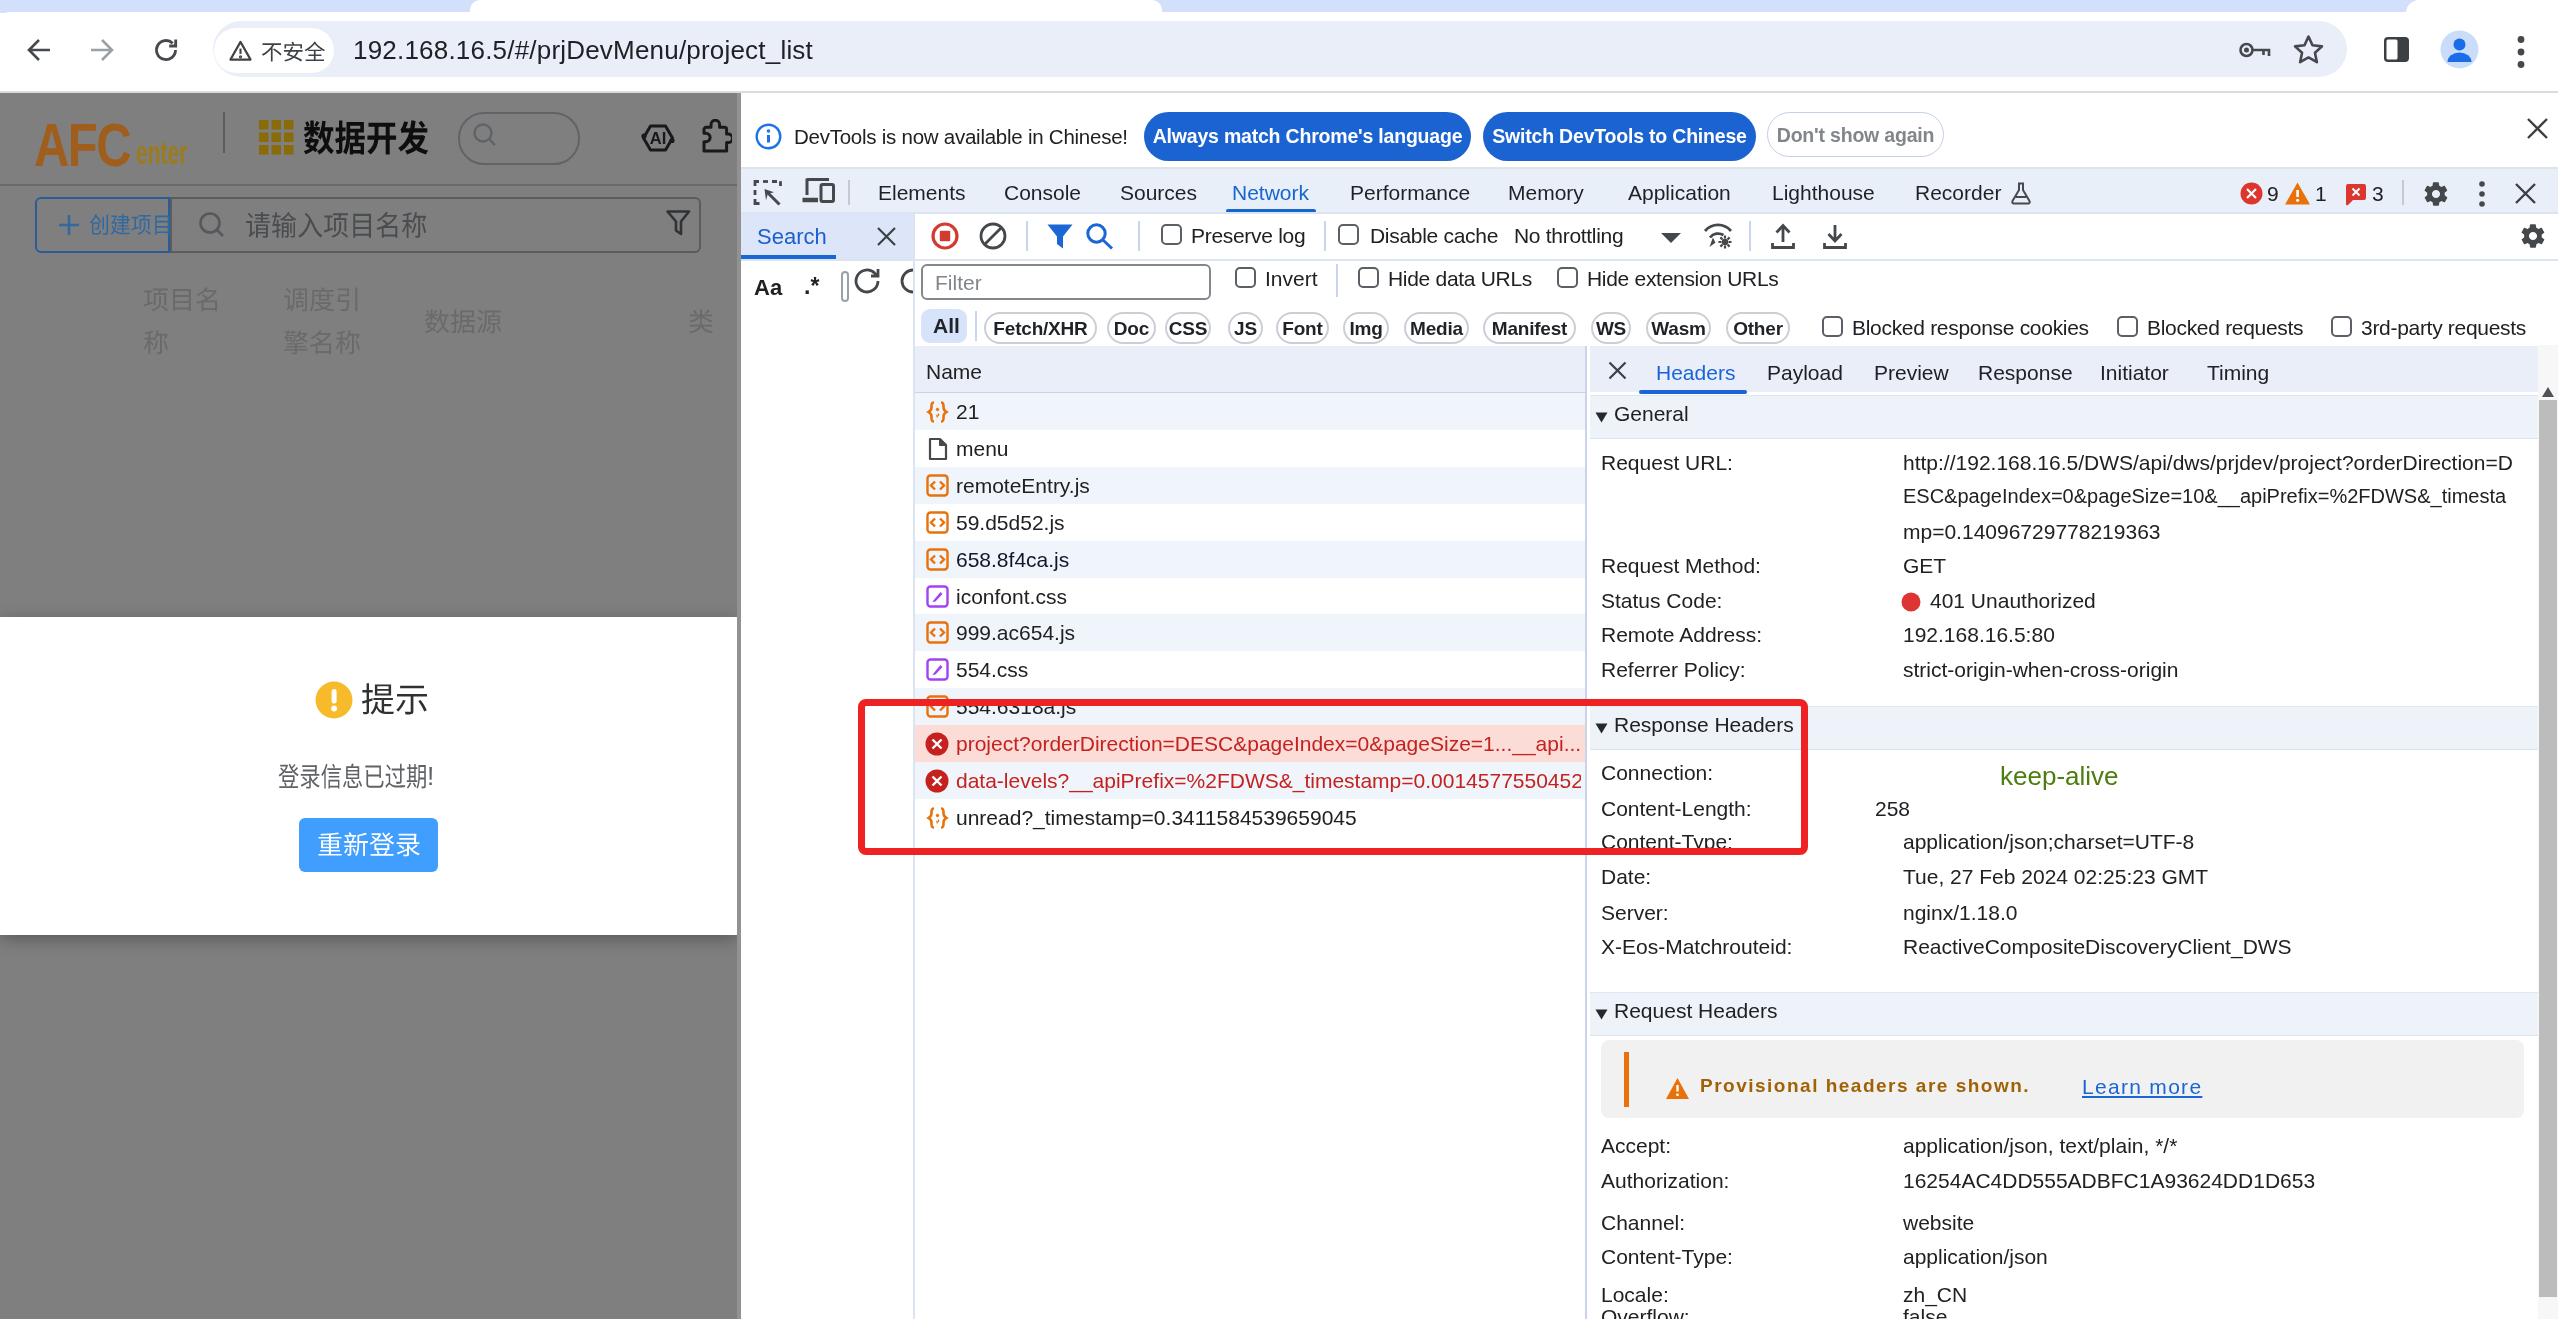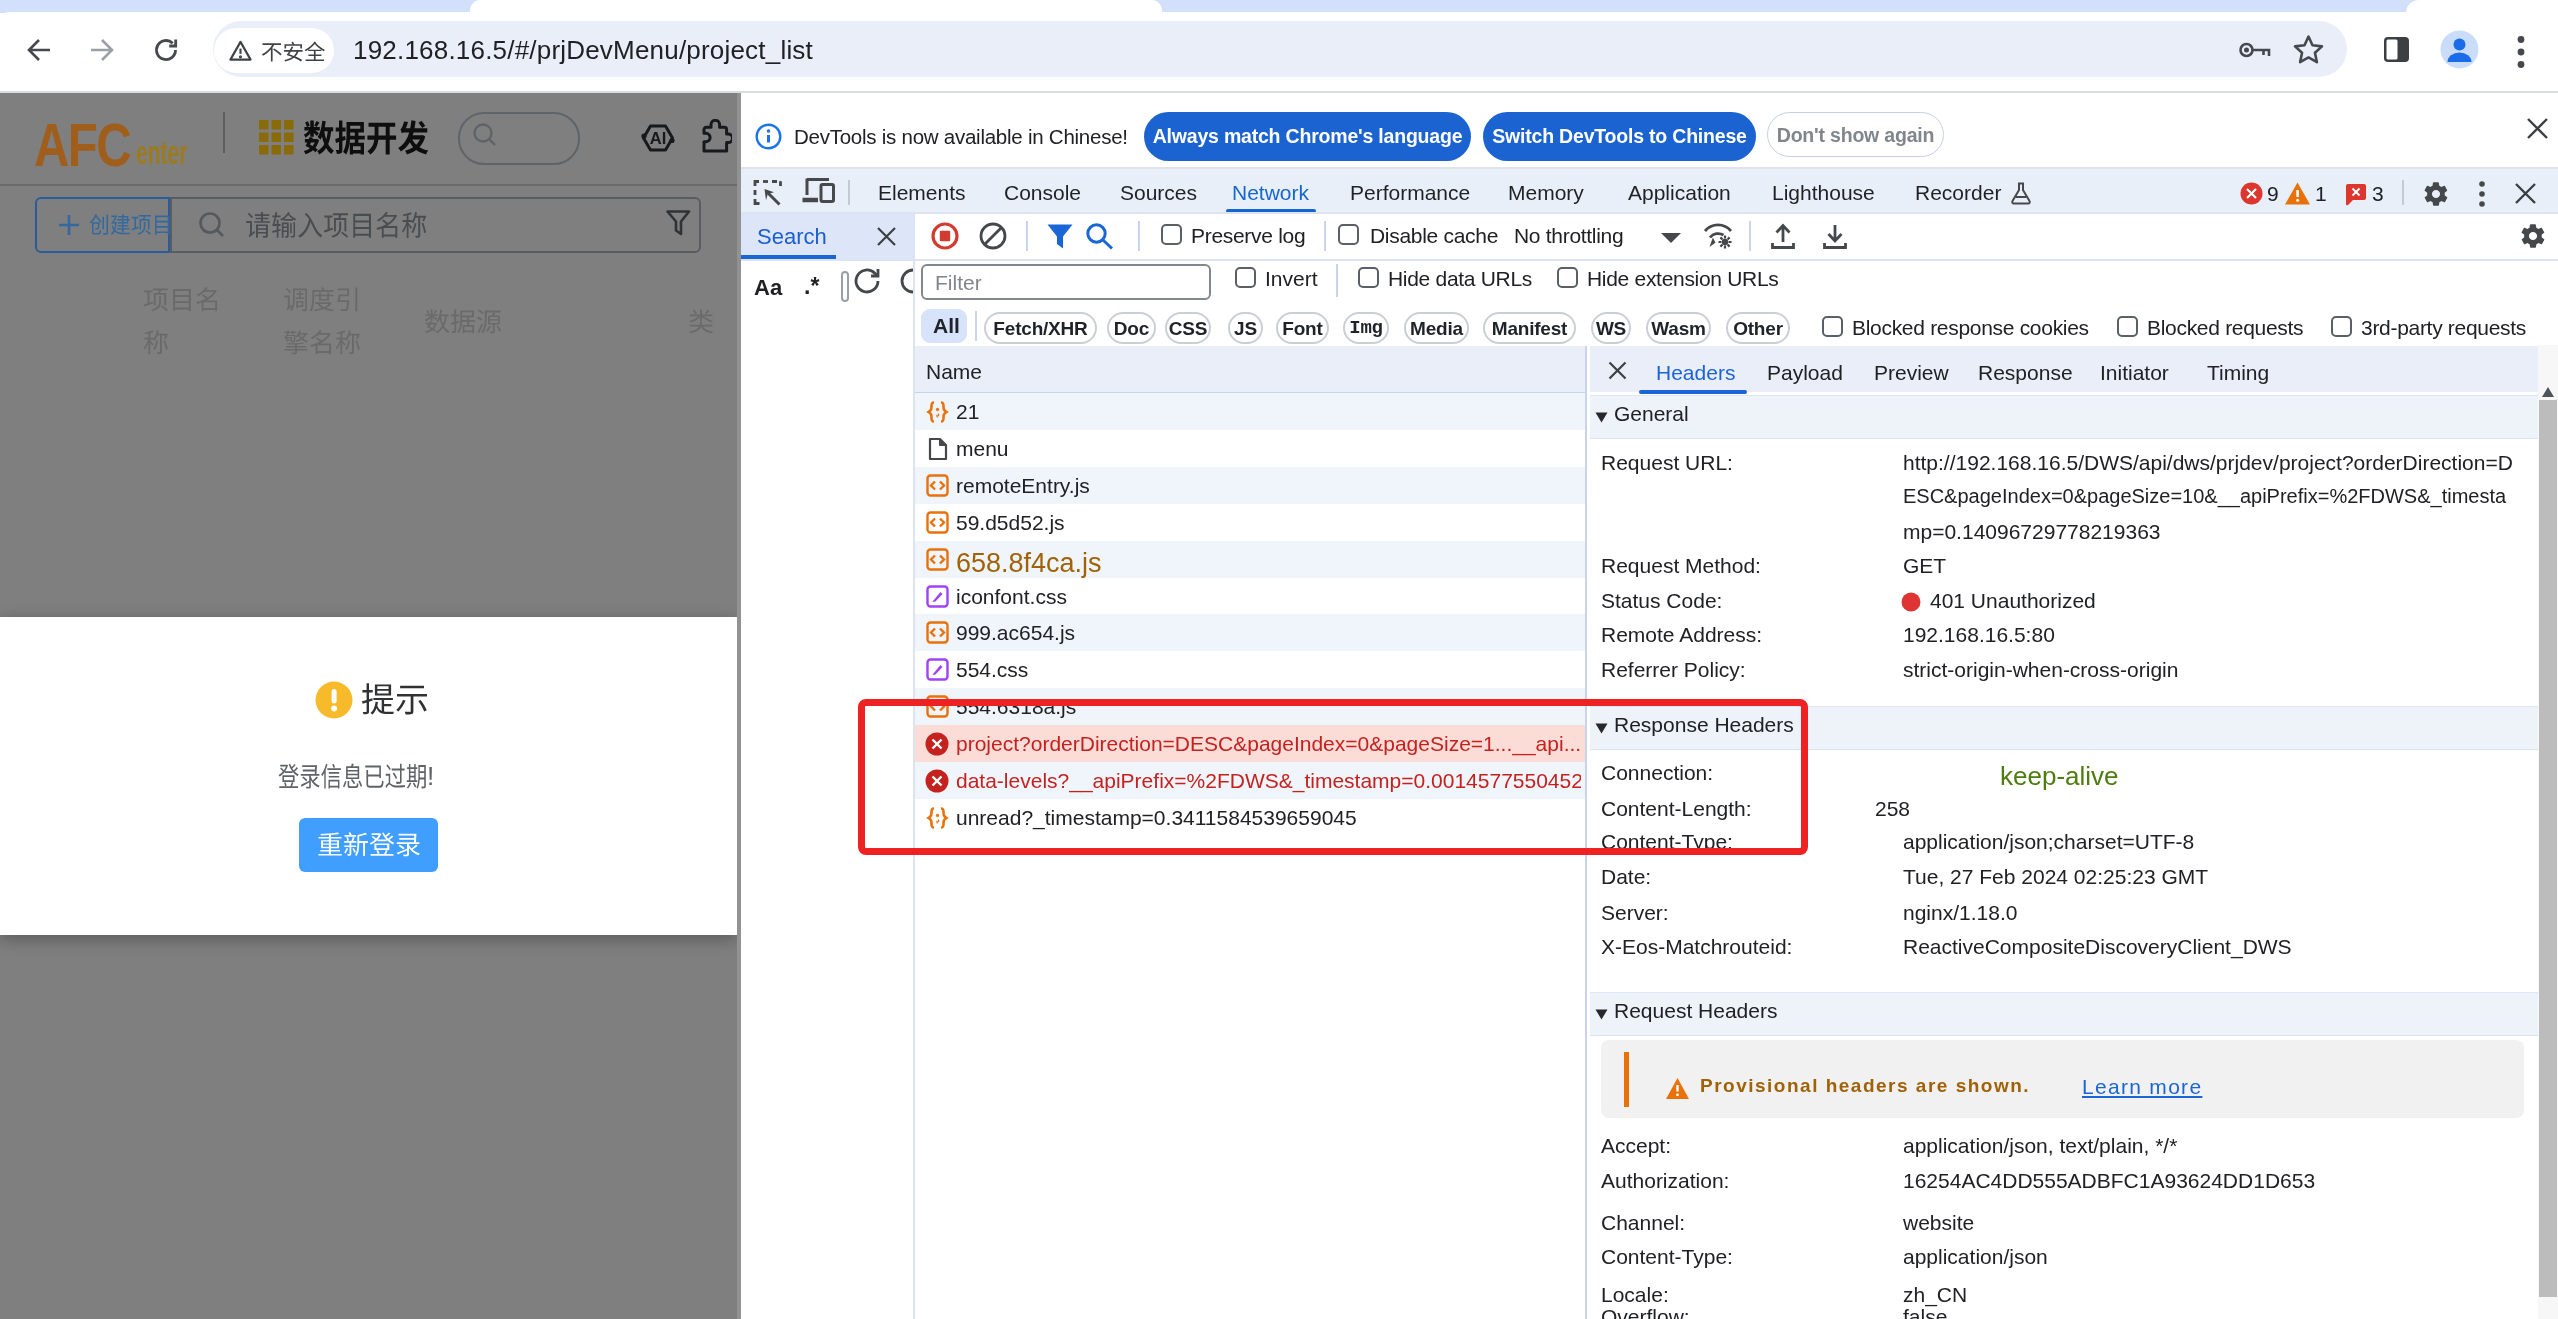--- a/index.html
+++ b/index.html
@@ -295,21 +295,21 @@
 <div style="position:absolute;left:1557px;top:267px;width:21px;height:21px;border:2.4px solid #5b5f66;border-radius:5px;box-sizing:border-box"></div>
 <span class="t" style="left:1587px;top:267px;font-size:21px;letter-spacing:-0.3px;color:#202124">Hide extension URLs</span>
 <div style="position:absolute;left:921px;top:309px;width:46px;height:34px;background:#d7e3fb;border-radius:9px"></div>
 <span class="t" style="left:933px;top:314px;font-size:21px;font-weight:bold;color:#20232a">All</span>
 <div style="position:absolute;left:975px;top:311px;width:2px;height:30px;background:#c9d5ec"></div>
 <div style="position:absolute;left:984px;top:312px;width:113px;height:32px;border:2px solid #ccced6;border-radius:16px;box-sizing:border-box;text-align:center;font-size:19px;letter-spacing:-0.2px;font-weight:bold;color:#1f2328;font-family:'Liberation Sans',sans-serif;line-height:29px">Fetch/XHR</div>
 <div style="position:absolute;left:1107px;top:312px;width:49px;height:32px;border:2px solid #ccced6;border-radius:16px;box-sizing:border-box;text-align:center;font-size:19px;letter-spacing:-0.2px;font-weight:bold;color:#1f2328;font-family:'Liberation Sans',sans-serif;line-height:29px">Doc</div>
 <div style="position:absolute;left:1165px;top:312px;width:46px;height:32px;border:2px solid #ccced6;border-radius:16px;box-sizing:border-box;text-align:center;font-size:19px;letter-spacing:-0.2px;font-weight:bold;color:#1f2328;font-family:'Liberation Sans',sans-serif;line-height:29px">CSS</div>
 <div style="position:absolute;left:1228px;top:312px;width:35px;height:32px;border:2px solid #ccced6;border-radius:16px;box-sizing:border-box;text-align:center;font-size:19px;letter-spacing:-0.2px;font-weight:bold;color:#1f2328;font-family:'Liberation Sans',sans-serif;line-height:29px">JS</div>
 <div style="position:absolute;left:1276px;top:312px;width:53px;height:32px;border:2px solid #ccced6;border-radius:16px;box-sizing:border-box;text-align:center;font-size:19px;letter-spacing:-0.2px;font-weight:bold;color:#1f2328;font-family:Liberation Sans, sans-serif;line-height:29px">Font</div>
-<div style="position:absolute;left:1343px;top:312px;width:46px;height:32px;border:2px solid #ccced6;border-radius:16px;box-sizing:border-box;text-align:center;font-size:19px;letter-spacing:-0.2px;font-weight:bold;color:#1f2328;font-family:Liberation Mono, monospace;line-height:29px">Img</div>
+<div style="position:absolute;left:1343px;top:312px;width:46px;height:32px;border:2px solid #ccced6;border-radius:16px;box-sizing:border-box;text-align:center;font-size:19px;letter-spacing:-0.2px;font-weight:bold;color:#1f2328;font-family:Liberation Sans, sans-serif;line-height:29px">Img</div>
 <div style="position:absolute;left:1404px;top:312px;width:65px;height:32px;border:2px solid #ccced6;border-radius:16px;box-sizing:border-box;text-align:center;font-size:19px;letter-spacing:-0.2px;font-weight:bold;color:#1f2328;font-family:'Liberation Sans',sans-serif;line-height:29px">Media</div>
 <div style="position:absolute;left:1483px;top:312px;width:93px;height:32px;border:2px solid #ccced6;border-radius:16px;box-sizing:border-box;text-align:center;font-size:19px;letter-spacing:-0.2px;font-weight:bold;color:#1f2328;font-family:'Liberation Sans',sans-serif;line-height:29px">Manifest</div>
 <div style="position:absolute;left:1591px;top:312px;width:40px;height:32px;border:2px solid #ccced6;border-radius:16px;box-sizing:border-box;text-align:center;font-size:19px;letter-spacing:-0.2px;font-weight:bold;color:#1f2328;font-family:'Liberation Sans',sans-serif;line-height:29px">WS</div>
 <div style="position:absolute;left:1646px;top:312px;width:65px;height:32px;border:2px solid #ccced6;border-radius:16px;box-sizing:border-box;text-align:center;font-size:19px;letter-spacing:-0.2px;font-weight:bold;color:#1f2328;font-family:'Liberation Sans',sans-serif;line-height:29px">Wasm</div>
 <div style="position:absolute;left:1726px;top:312px;width:64px;height:32px;border:2px solid #ccced6;border-radius:16px;box-sizing:border-box;text-align:center;font-size:19px;letter-spacing:-0.2px;font-weight:bold;color:#1f2328;font-family:'Liberation Sans',sans-serif;line-height:29px">Other</div>
 <div style="position:absolute;left:1822px;top:316px;width:21px;height:21px;border:2.4px solid #5b5f66;border-radius:5px;box-sizing:border-box"></div>
 <span class="t" style="left:1852px;top:316px;font-size:21px;letter-spacing:-0.3px;color:#202124">Blocked response cookies</span>
 <div style="position:absolute;left:2117px;top:316px;width:21px;height:21px;border:2.4px solid #5b5f66;border-radius:5px;box-sizing:border-box"></div>
 <span class="t" style="left:2147px;top:316px;font-size:21px;letter-spacing:-0.3px;color:#202124">Blocked requests</span>
 <div style="position:absolute;left:2331px;top:316px;width:21px;height:21px;border:2.4px solid #5b5f66;border-radius:5px;box-sizing:border-box"></div>
@@ -342,21 +342,21 @@
 <svg style="position:absolute;left:926px;top:511px" width="23" height="23" viewBox="0 0 23 23" fill="none" stroke="#e8710a" stroke-width="2.4">
     <rect x="1.5" y="1.5" width="20" height="20" rx="3"></rect>
     <path d="M9 7.5 L5 11.5 L9 15.5 M14 7.5 L18 11.5 L14 15.5"></path>
   </svg>
 <div class="t" style="left:956px;top:511px;width:625px;font-size:21px;color:#202124;overflow:hidden;white-space:pre">59.d5d52.js</div>
 <div style="position:absolute;left:915px;top:541px;width:671px;height:37px;background:#f0f4fb;overflow:hidden"></div>
 <svg style="position:absolute;left:926px;top:548px" width="23" height="23" viewBox="0 0 23 23" fill="none" stroke="#e8710a" stroke-width="2.4">
     <rect x="1.5" y="1.5" width="20" height="20" rx="3"></rect>
     <path d="M9 7.5 L5 11.5 L9 15.5 M14 7.5 L18 11.5 L14 15.5"></path>
   </svg>
-<div class="t" style="left:956px;top:548px;width:625px;font-size:27px;color:#a16207;overflow:hidden;white-space:pre">658.8f4ca.js</div>
+<div class="t" style="left:956px;top:548px;width:625px;font-size:21px;color:#0f172a;overflow:hidden;white-space:pre">658.8f4ca.js</div>
 <div style="position:absolute;left:915px;top:578px;width:671px;height:37px;background:#ffffff;overflow:hidden"></div>
 <svg style="position:absolute;left:926px;top:585px" width="23" height="23" viewBox="0 0 23 23" fill="none" stroke="#a142f4" stroke-width="2.4">
     <rect x="1.5" y="1.5" width="20" height="20" rx="3"></rect>
     <path d="M7 16 L14.5 7 L16.5 9 L9.5 16.5 L6.5 17 Z" fill="#a142f4" stroke="none"></path>
   </svg>
 <div class="t" style="left:956px;top:585px;width:625px;font-size:21px;color:#202124;overflow:hidden;white-space:pre">iconfont.css</div>
 <div style="position:absolute;left:915px;top:614px;width:671px;height:37px;background:#f0f4fb;overflow:hidden"></div>
 <svg style="position:absolute;left:926px;top:621px" width="23" height="23" viewBox="0 0 23 23" fill="none" stroke="#e8710a" stroke-width="2.4">
     <rect x="1.5" y="1.5" width="20" height="20" rx="3"></rect>
     <path d="M9 7.5 L5 11.5 L9 15.5 M14 7.5 L18 11.5 L14 15.5"></path>

